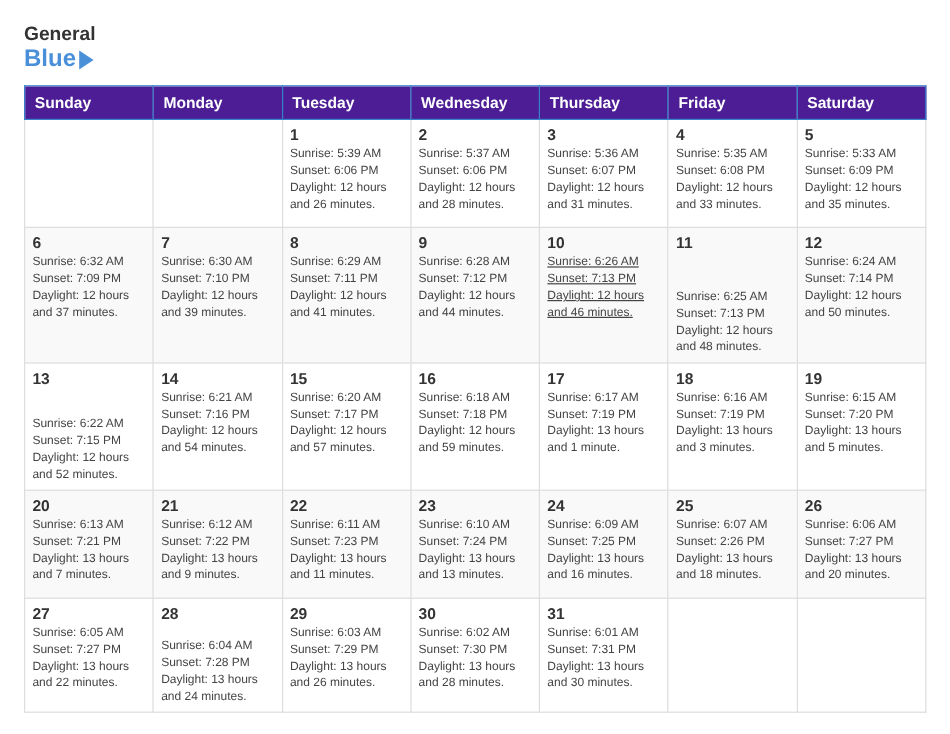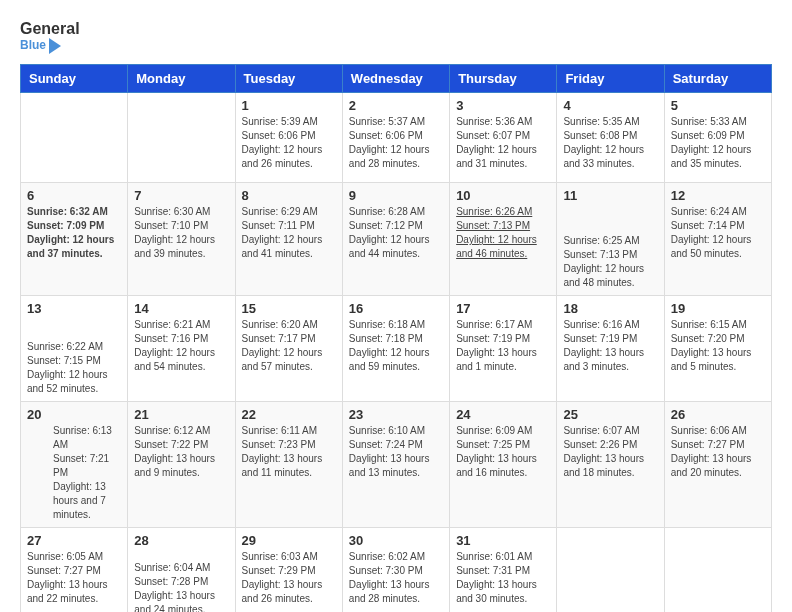--- a/index.html
+++ b/index.html
@@ -34,21 +34,21 @@
       font-size: 14px;
       color: #555;
       margin-top: 2px;
     }
     .calendar {
       width: 100%;
       border-collapse: collapse;
       border: 1px solid #ccc;
     }
     .calendar th {
-      background-color: #1d4ed8;
+      background-color: #4c1d95;
       color: #fff;
       font-size: 13px;
       font-weight: bold;
       padding: 6px 8px;
       text-align: left;
       border: 1px solid #3a80c9;
     }
     .calendar td {
       width: calc(100% / 7);
       vertical-align: top;
@@ -139,21 +139,21 @@
         <td>
           <span class="day-number">5</span>
           <div class="day-info" style="white-space: pre-line;">Sunrise: 5:33 AM
 Sunset: 6:09 PM
 Daylight: 12 hours and 35 minutes.</div>
         </td>
       </tr>
       <tr>
         <td>
           <span class="day-number">6</span>
-          <div class="day-info" style="white-space: pre-line; font-weight: bold;">Sunrise: 6:32 AM
+          <div class="day-info" style="white-space: pre-line;">Sunrise: 6:32 AM
 Sunset: 7:09 PM
 Daylight: 12 hours and 37 minutes.</div>
         </td>
         <td>
           <span class="day-number">7</span>
           <div class="day-info" style="white-space: pre-line;">Sunrise: 6:30 AM
 Sunset: 7:10 PM
 Daylight: 12 hours and 39 minutes.</div>
         </td>
         <td>
@@ -227,21 +227,21 @@
         <td>
           <span class="day-number">19</span>
           <div class="day-info" style="white-space: pre-line;">Sunrise: 6:15 AM
 Sunset: 7:20 PM
 Daylight: 13 hours and 5 minutes.</div>
         </td>
       </tr>
       <tr>
         <td>
           <span class="day-number">20</span>
-          <div class="day-info" style="white-space: pre-line; margin-left: 26px;">Sunrise: 6:13 AM
+          <div class="day-info" style="white-space: pre-line;">Sunrise: 6:13 AM
 Sunset: 7:21 PM
 Daylight: 13 hours and 7 minutes.</div>
         </td>
         <td>
           <span class="day-number">21</span>
           <div class="day-info" style="white-space: pre-line;">Sunrise: 6:12 AM
 Sunset: 7:22 PM
 Daylight: 13 hours and 9 minutes.</div>
         </td>
         <td>
@@ -321,21 +321,21 @@
     display: flex;
     flex-direction: column;
     line-height: 1.15;
   }
   .logo-gen {
     font-size: 16px;
     font-weight: bold;
     color: #333;
   }
   .logo-blue-word {
-    font-size: 12px;
+    font-size: 20px;
     font-weight: bold;
     color: #4a90d9;
     display: flex;
     align-items: center;
     gap: 3px;
   }
   .logo-triangle {
     width: 0;
     height: 0;
     border-top: 8px solid transparent;

